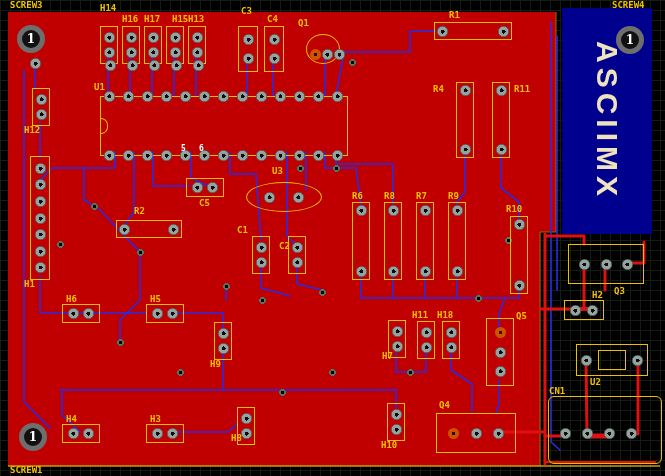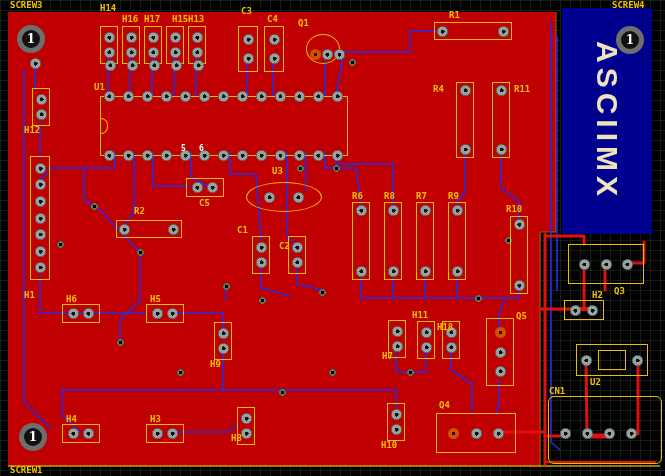--- a/index.html
+++ b/index.html
@@ -402,25 +402,25 @@
   <b class="lbl" style="left:134px;top:207px">R2</b>
   <b class="lbl" style="left:237px;top:226px">C1</b>
   <b class="lbl" style="left:279px;top:242px">C2</b>
   <b class="lbl" style="left:352px;top:192px">R6</b>
   <b class="lbl" style="left:384px;top:192px">R8</b>
   <b class="lbl" style="left:416px;top:192px">R7</b>
   <b class="lbl" style="left:448px;top:192px">R9</b>
   <b class="lbl" style="left:506px;top:205px">R10</b>
   <b class="lbl" style="left:66px;top:295px">H6</b>
   <b class="lbl" style="left:150px;top:295px">H5</b>
-  <b class="lbl" style="left:24px;top:291px">H1</b>
+  <b class="lbl" style="left:24px;top:280px">H1</b>
   <b class="lbl" style="left:210px;top:360px">H9</b>
   <b class="lbl" style="left:382px;top:352px">H7</b>
   <b class="lbl" style="left:412px;top:311px">H11</b>
-  <b class="lbl" style="left:437px;top:323px">H18</b>
+  <b class="lbl" style="left:437px;top:311px">H18</b>
   <b class="lbl" style="left:516px;top:312px">Q5</b>
   <b class="lbl" style="left:150px;top:415px">H3</b>
   <b class="lbl" style="left:66px;top:415px">H4</b>
   <b class="lbl" style="left:231px;top:434px">H8</b>
   <b class="lbl" style="left:381px;top:441px">H10</b>
   <b class="lbl" style="left:439px;top:401px">Q4</b>
   <b class="lbl" style="left:614px;top:287px">Q3</b>
   <b class="lbl" style="left:592px;top:291px">H2</b>
   <b class="lbl" style="left:590px;top:378px">U2</b>
   <b class="lbl" style="left:549px;top:387px">CN1</b>

